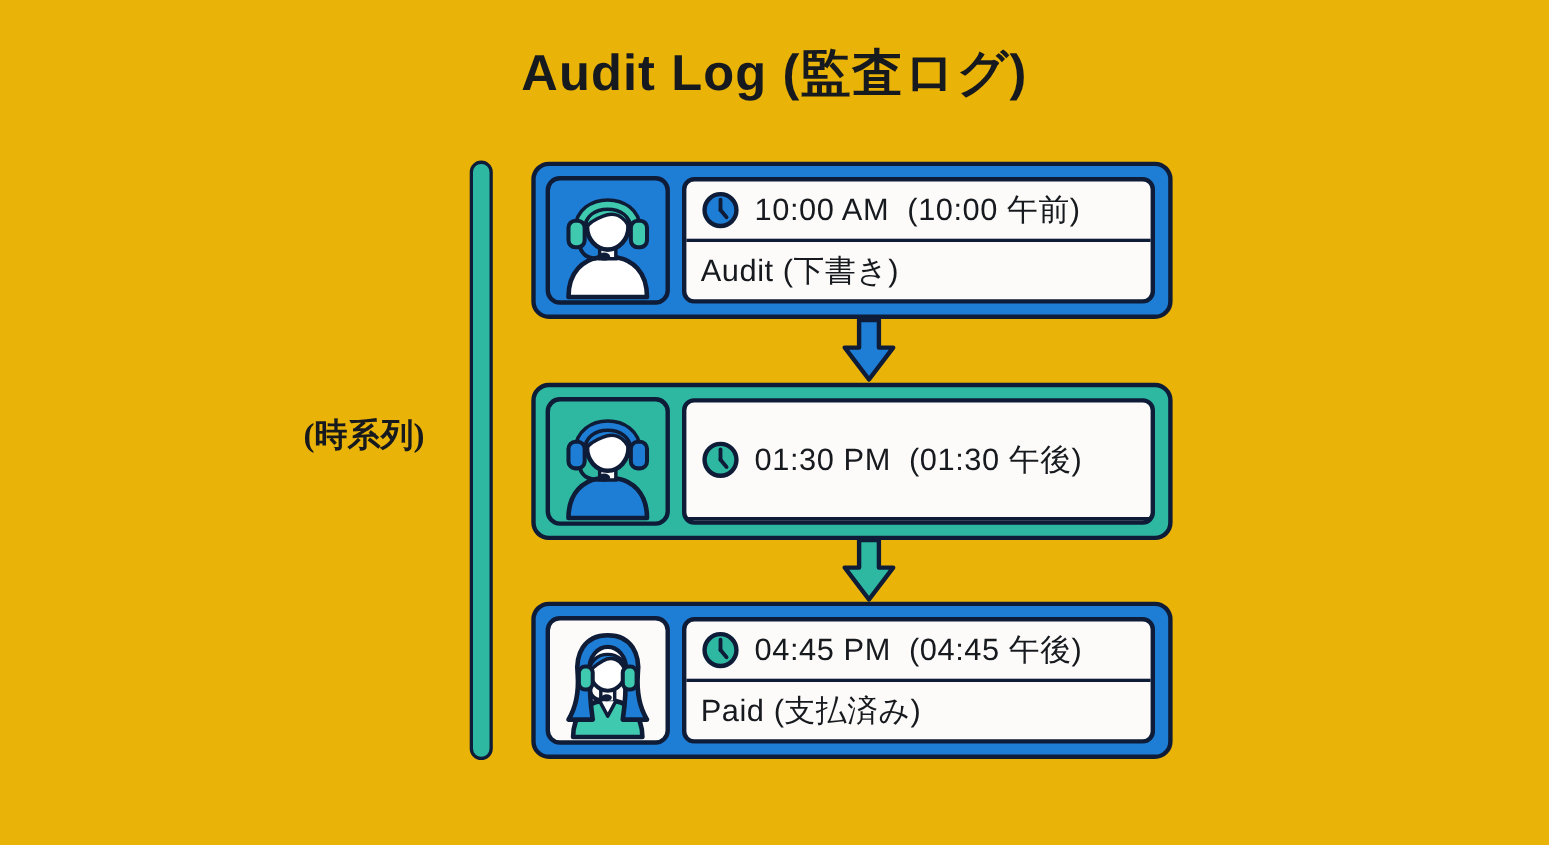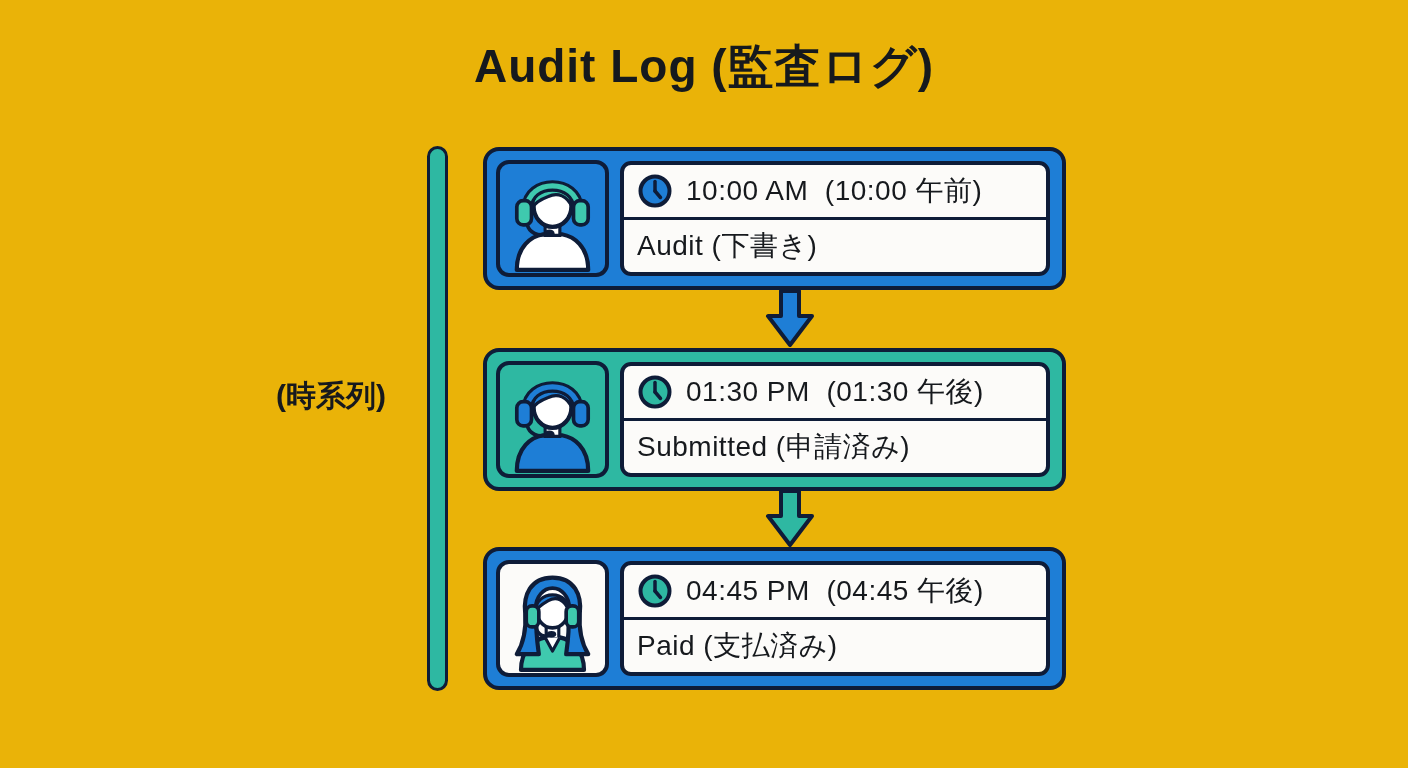--- a/index.html
+++ b/index.html
@@ -15,21 +15,21 @@
     position:absolute; top:36px; left:0; width:1408px;
     text-align:center; font-size:46px; font-weight:bold;
     color:#16191d; letter-spacing:1px;
   }
 
   .timeline-label {
     position:absolute; left:216px; top:376px; width:230px;
     text-align:center; color:#16191d; font-weight:bold; line-height:1.3;
   }
   .timeline-label .en { font-size:33px; }
-  .timeline-label .jp { font-size:30px; }
+  .timeline-label .jp { font-size:30px;font-family:Liberation Serif, serif; }
 
   .timeline-bar {
     position:absolute; left:427px; top:146px; width:21px; height:545px;
     background:var(--teal); border:3.5px solid var(--outline); border-radius:11px;
   }
 
   .event-card {
     position:absolute; left:483px; width:583px; height:143px;
     background:var(--card); border:4px solid var(--outline); border-radius:16px;
   }
@@ -120,23 +120,20 @@
     </div>
     <div class="panel">
       <div class="row time-row">
         <svg class="clock" viewBox="0 0 36 36">
           <circle cx="18" cy="18" r="14.5" fill="var(--clock)" stroke="var(--outline)" stroke-width="4"></circle>
           <path d="M18,18 L18,8.5" stroke="var(--outline)" stroke-width="3.5" stroke-linecap="round"></path>
           <path d="M18,18 L23.5,24.5" stroke="var(--outline)" stroke-width="3.5" stroke-linecap="round"></path>
         </svg>
         <span class="time-text">01:30 PM  (01:30 午後)</span>
       </div>
-      <div class="row status-row">
-        <span class="status-text">Submitted (申請済み)</span>
-      </div>
     </div>
   </div>
 
   <svg class="arrow" style="top: 490px; --fill: #2eb8a2;" viewBox="0 0 62 58">
     <polygon points="22,1 40,1 40,26 53,26 31,55 9,26 22,26" fill="var(--fill)" stroke="#0e1c38" stroke-width="4" stroke-linejoin="round"></polygon>
   </svg>
 
   <div class="event-card" style="top: 547px; --card: #1e7ed6; --clock: #2eb8a2; --avatarbg: #fcfbf9; --hair: #1e7ed6; --ear: #3fc9ae; --shirt: #3fc9ae;">
     <div class="avatar-frame">
       <svg viewBox="0 0 100 100">

